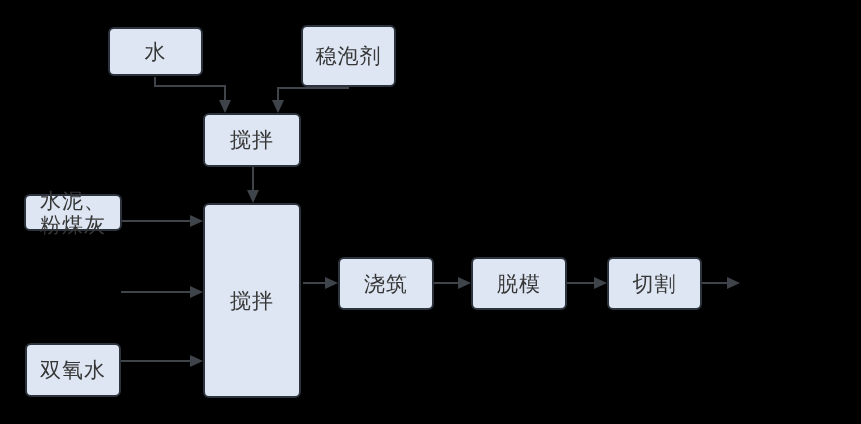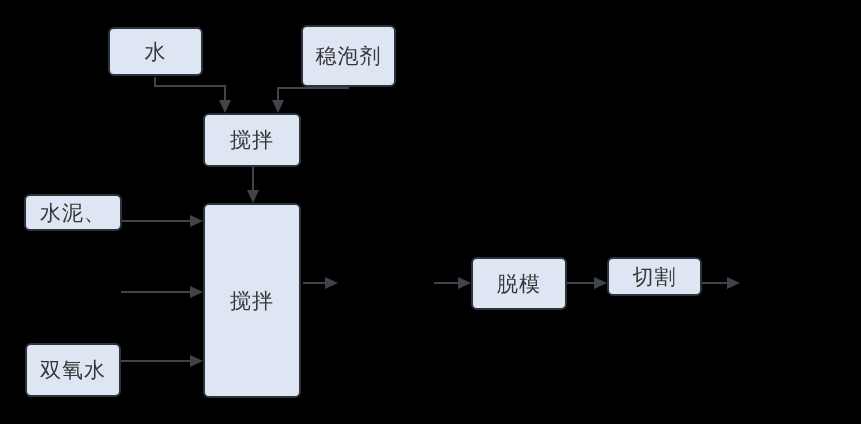--- a/index.html
+++ b/index.html
@@ -37,21 +37,21 @@
   
   #n-water        {left:108px;top:27px; width:95px;height:49px;}
   #n-stabilizer   {left:301px;top:25px; width:95px;height:62px;}
   #n-mix-pre      {left:203px;top:113px;width:98px;height:54px;}
   #n-cement       {left:24px; top:194px;width:98px;height:37px;}
   #n-fiber        {left:24px; top:269px;width:97px;height:53px;}
   #n-peroxide     {left:25px; top:343px;width:96px;height:54px;}
   #n-mixer        {left:203px;top:203px;width:98px;height:195px;}
   #n-pour         {left:338px;top:257px;width:96px;height:53px;}
   #n-demold       {left:471px;top:257px;width:96px;height:53px;text-align:right;}
-  #n-cut          {left:607px;top:257px;width:95px;height:39px;}
+  #n-cut          {left:607px;top:257px;width:95px;height:53px;}
   #n-pack         {left:740px;top:257px;width:97px;height:55px;}
 </style>
 </head>
 <body>
 
 <div class="canvas">
 
   <svg id="edge-layer" width="861" height="424" viewBox="0 0 861 424">
       <path d="M155,77 L155,86 L225,86 L225,100" fill="none" stroke="#3f444b" stroke-width="2"></path>
       <polygon points="219,100 231,100 225,113" fill="#3f444b"></polygon>
@@ -85,33 +85,38 @@
     <div class="line"></div>
   </div>
 
   <div class="node" id="n-mix-pre">
     <div class="line">搅拌</div>
     <div class="line"></div>
   </div>
 
   <div class="node" id="n-cement">
     <div class="line">水泥、</div>
+    <div class="line">粉煤灰</div>
   </div>
 
 
   <div class="node" id="n-peroxide">
     <div class="line">双氧水</div>
     <div class="line"></div>
   </div>
 
   <div class="node" id="n-mixer">
     <div class="line">搅拌</div>
     <div class="line"></div>
   </div>
 
+  <div class="node" id="n-pour">
+    <div class="line">浇筑</div>
+    <div class="line"></div>
+  </div>
 
   <div class="node" id="n-demold">
     <div class="line">脱模</div>
     <div class="line"></div>
   </div>
 
   <div class="node" id="n-cut">
     <div class="line">切割</div>
     <div class="line"></div>
   </div>

